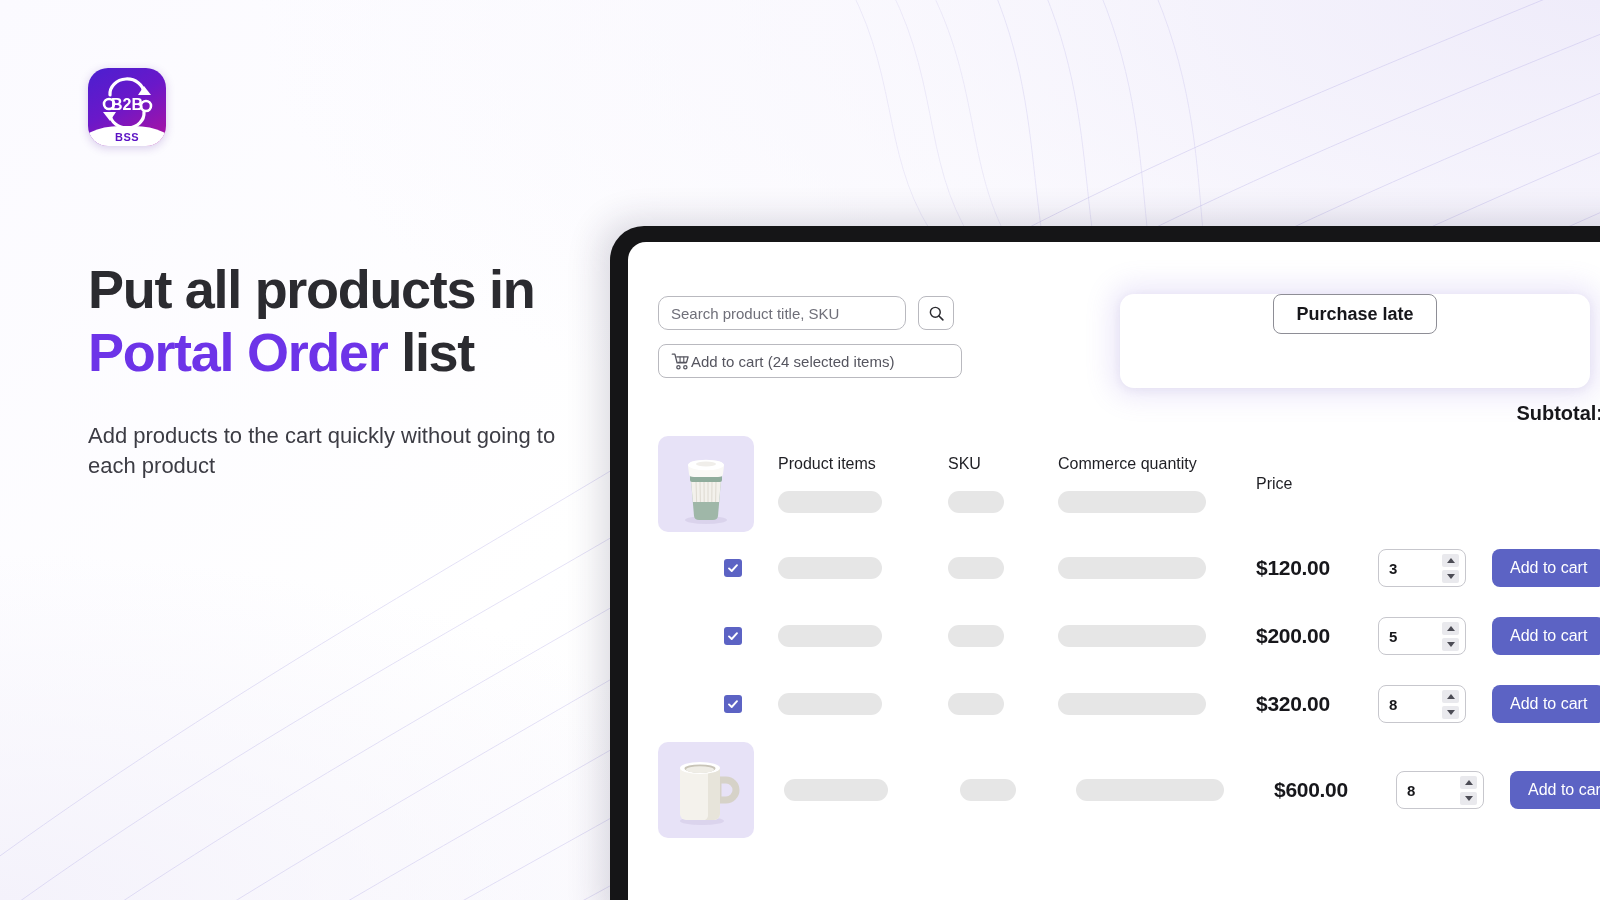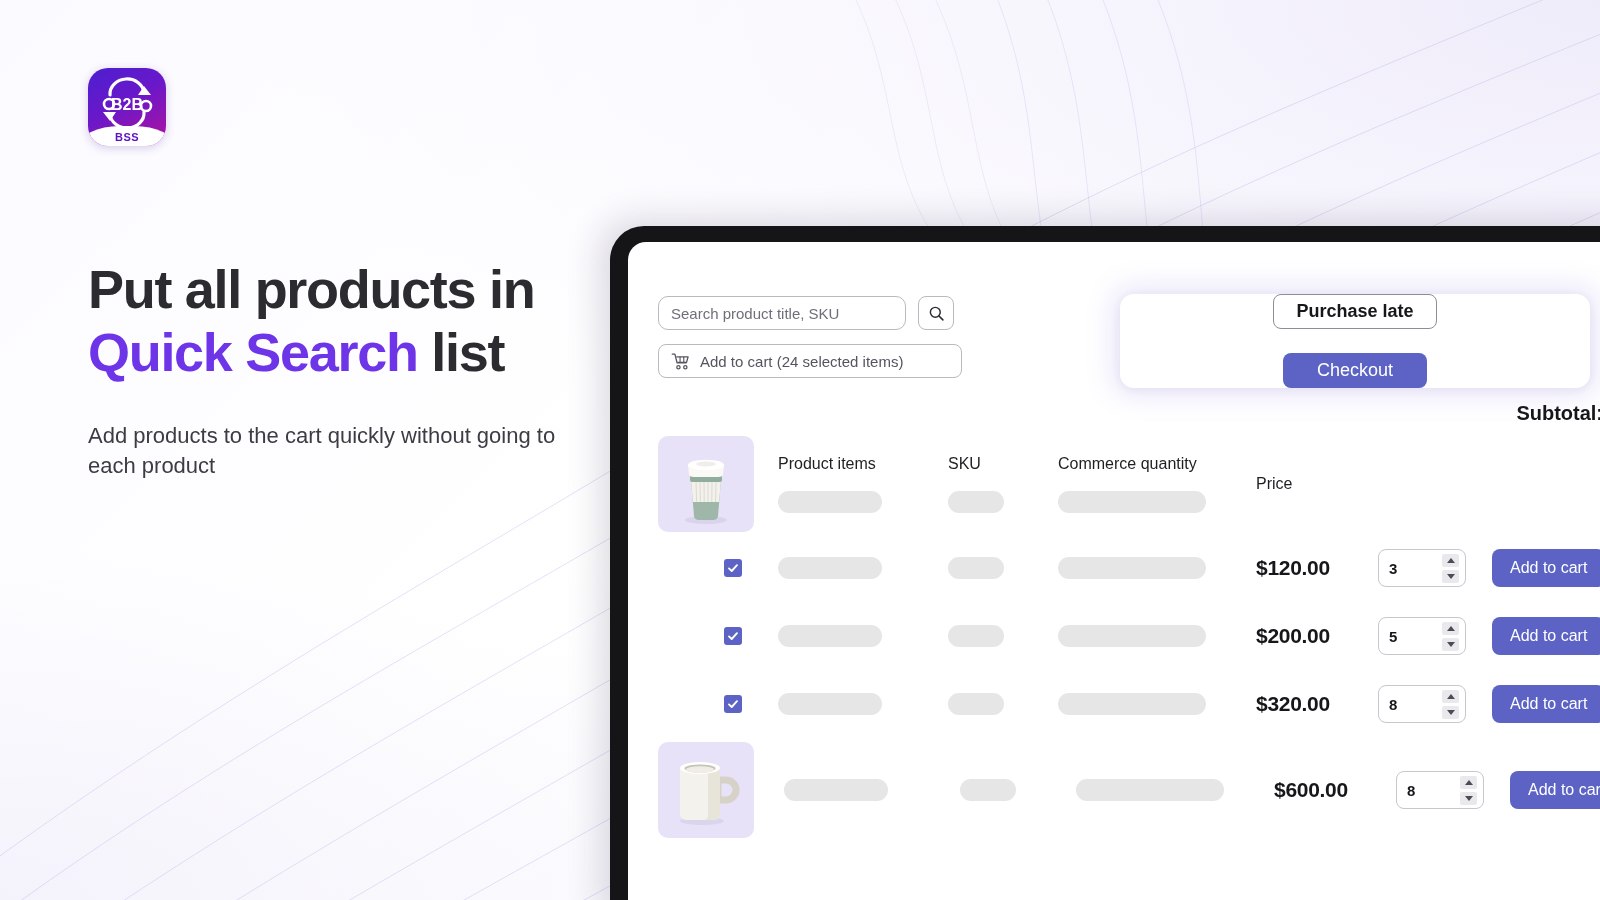--- a/index.html
+++ b/index.html
@@ -161,21 +161,21 @@
   }
   #addcart-bulk {
     margin-top: 14px;
     width: 304px;
     height: 34px;
     border: 1px solid #b9b9bf;
     border-radius: 8px;
     background: #fff;
     display: flex;
     align-items: center;
-    gap: 10px;
+    gap: 1px;
     padding: 0 12px;
     cursor: pointer;
   }
   #addcart-bulk .lbl { font-size: 15px; color: #55555f; }
 
   
   #checkout-panel {
     position: absolute;
     left: 492px;
     top: 52px;
@@ -371,21 +371,21 @@
         <circle cx="58" cy="38" r="5" fill="none" stroke="#ffffff" stroke-width="2.6"></circle>
         <text x="39" y="42" text-anchor="middle" font-family="Liberation Sans, sans-serif" font-size="16" font-weight="bold" fill="#ffffff">B2B</text>
       </svg>
       <div class="logo-tab"></div>
       <div class="logo-tab-text">BSS</div>
     </div>
   </div>
 
   <h1 id="headline">
     <span>Put all products in</span><br>
-    <span class="accent">Quick Search</span>
+    <span class="accent">Portal Order</span>
     <span>list</span>
   </h1>
 
   <p id="subhead">Add products to the cart quickly without going to each product</p>
 </section>
 
 <div id="device">
   <div id="device-screen">
 
     <div id="app-toolbar">
@@ -407,21 +407,20 @@
           <line x1="14.8" y1="5.6" x2="14.8" y2="11.9" stroke="#55555f" stroke-width="1.3"></line>
           <circle cx="8.6" cy="17.6" r="1.9" fill="none" stroke="#55555f" stroke-width="1.5"></circle>
           <circle cx="16.6" cy="17.6" r="1.9" fill="none" stroke="#55555f" stroke-width="1.5"></circle>
         </svg>
         <span class="lbl">Add to cart (24 selected items)</span>
       </div>
     </div>
 
     <div id="checkout-panel">
       <button id="purchase-later-btn">Purchase late</button>
-      <button id="checkout-btn">Checkout</button>
     </div>
     <div id="subtotal">Subtotal: $1040.00</div>
 
     <div id="product-table">
 
       <div class="trow">
         <div class="c-thumb">
           <div class="thumb">
             <svg viewBox="0 0 96 96">
               <ellipse cx="48" cy="84" rx="21" ry="4" fill="#cfc6e4" opacity="0.55"></ellipse>

